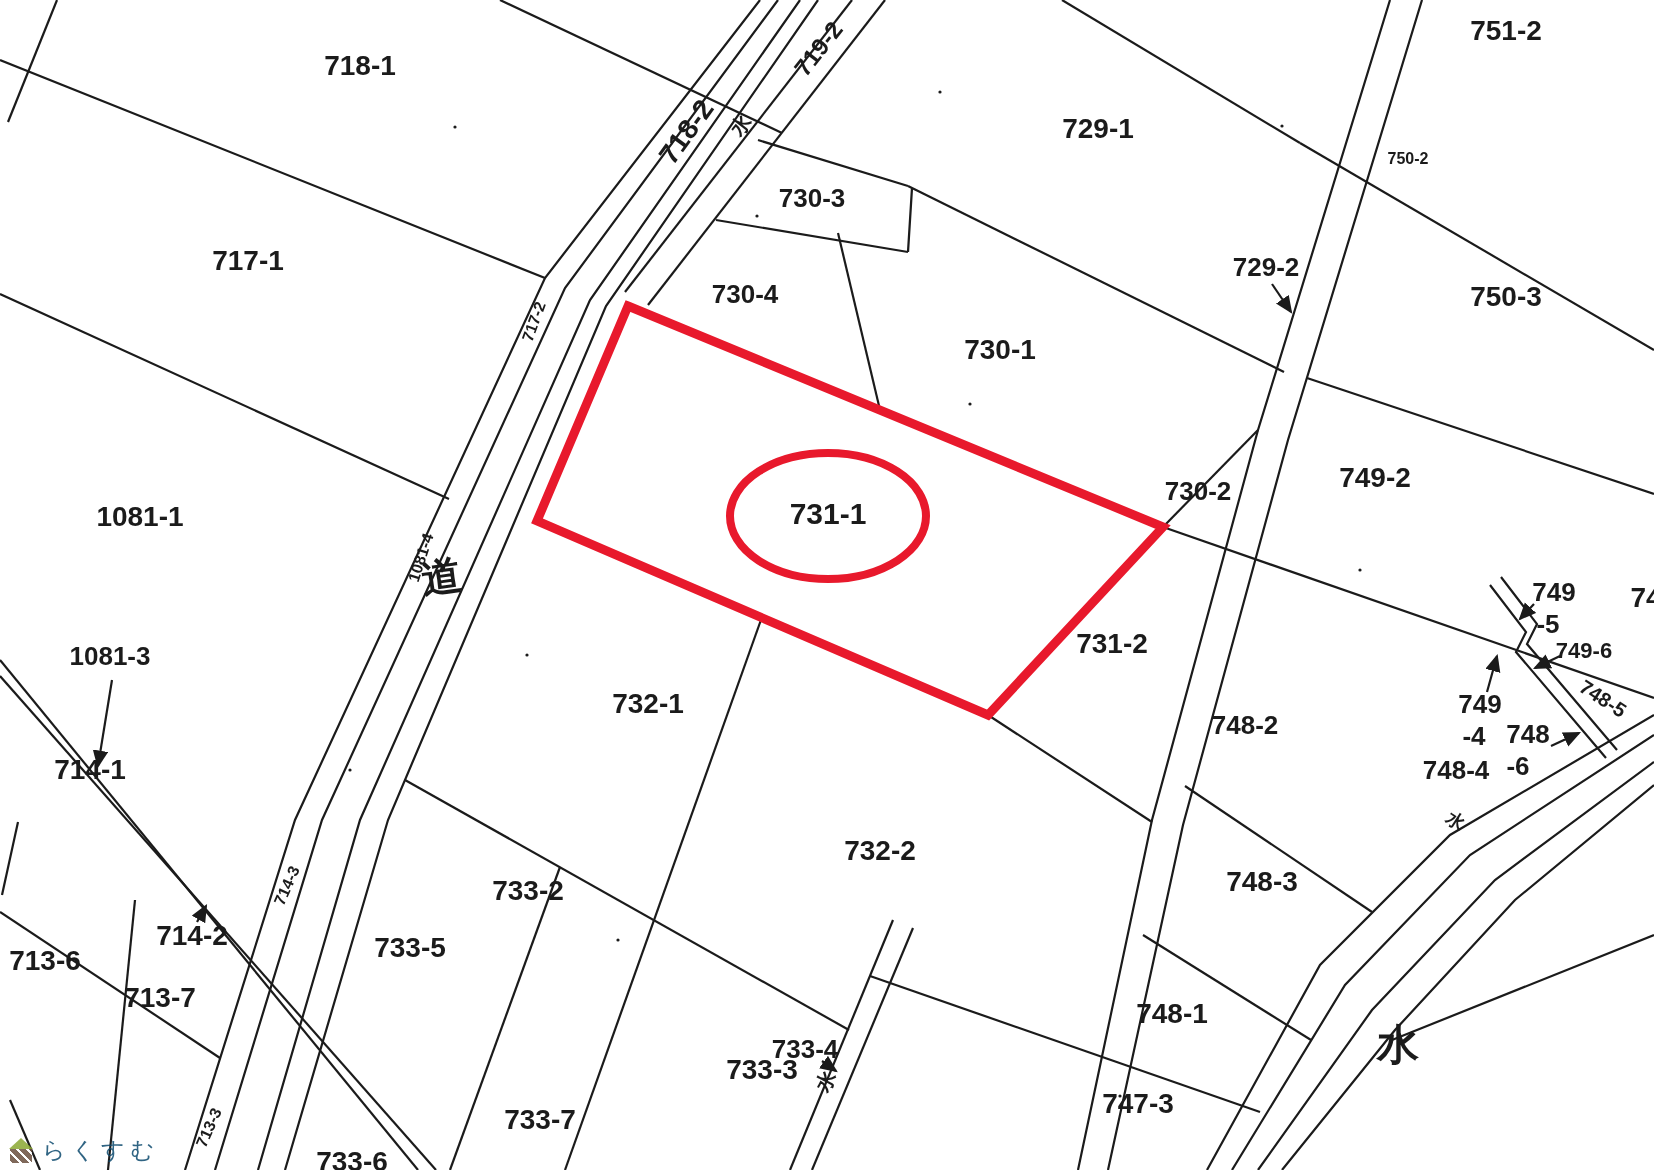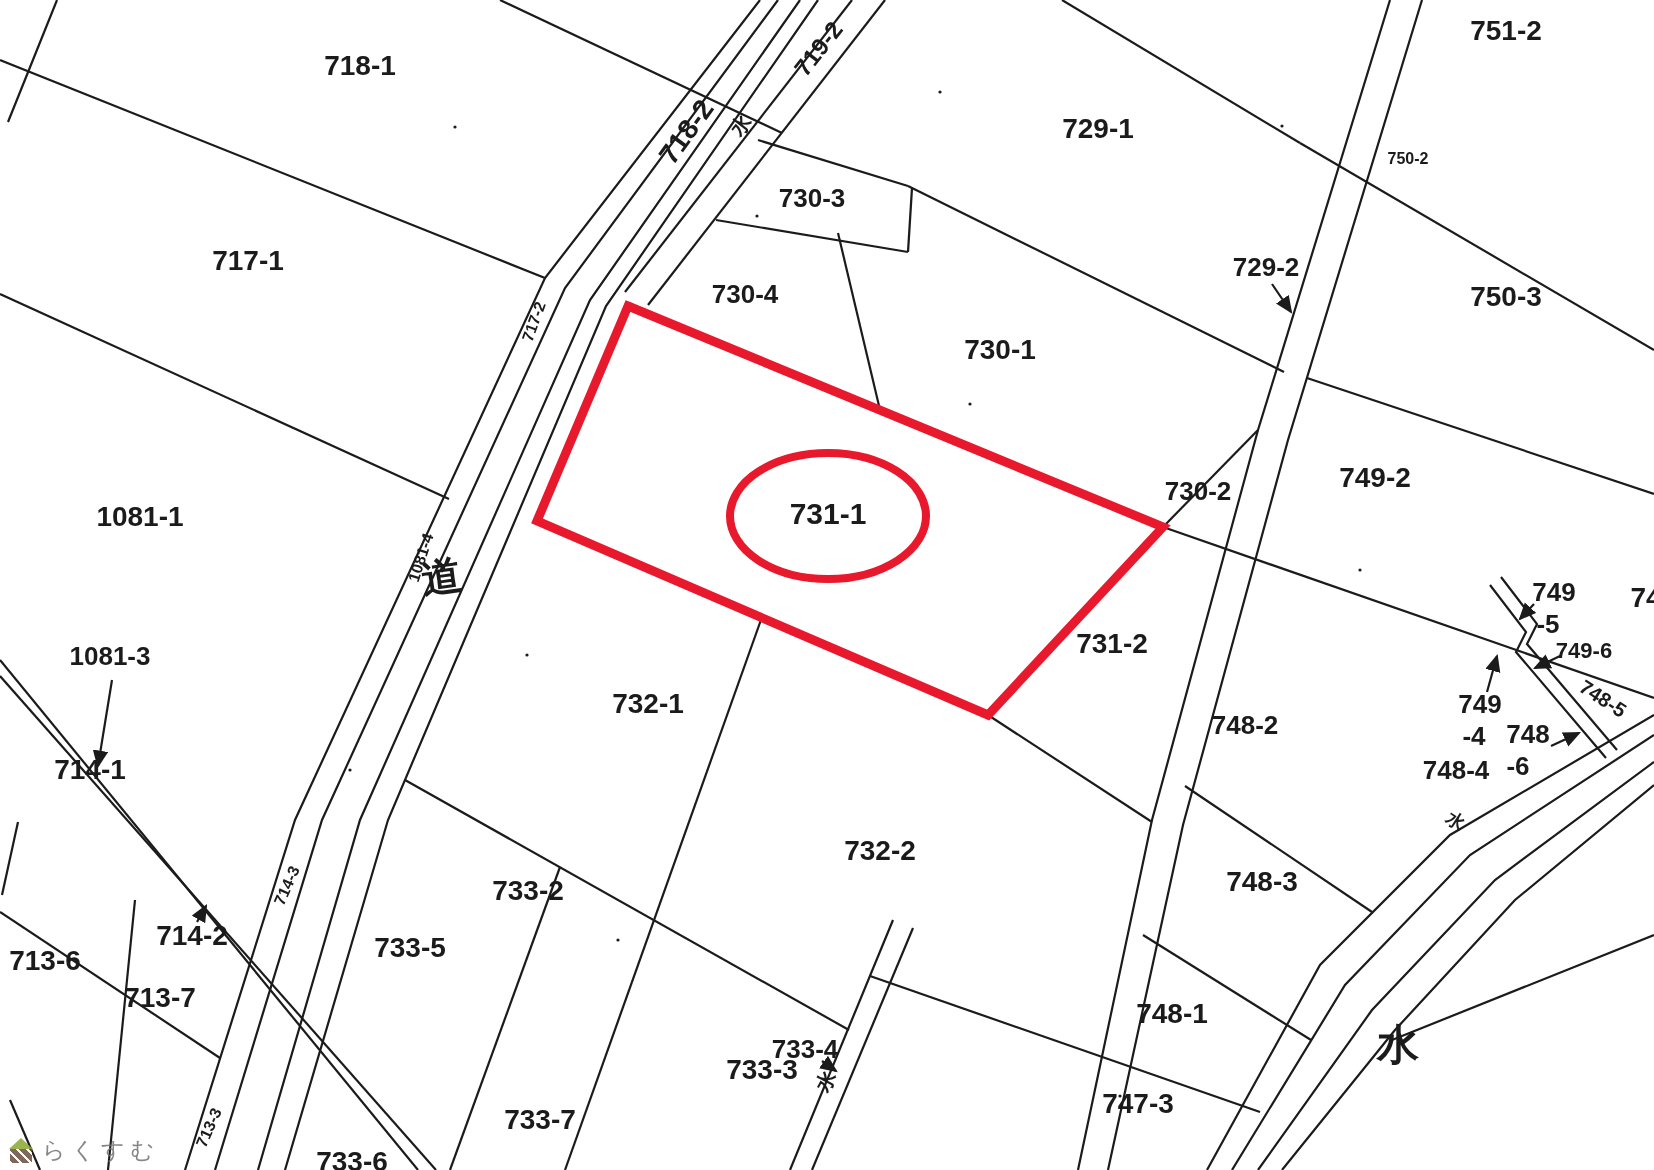--- a/index.html
+++ b/index.html
@@ -148,20 +148,20 @@
         <text x="688" y="133" font-size="28" text-anchor="middle" dominant-baseline="middle" transform="rotate(-54 688 133)">718-2</text>
         <text x="820" y="50" font-size="24" text-anchor="middle" dominant-baseline="middle" transform="rotate(-52 820 50)">719-2</text>
         <text x="742" y="126" font-size="20" text-anchor="middle" dominant-baseline="middle" transform="rotate(-52 742 126)">水</text>
         <text x="288" y="886" font-size="16" text-anchor="middle" dominant-baseline="middle" transform="rotate(-66 288 886)">714-3</text>
         <text x="210" y="1128" font-size="16" text-anchor="middle" dominant-baseline="middle" transform="rotate(-66 210 1128)">713-3</text>
         <text x="827" y="1082" font-size="20" text-anchor="middle" dominant-baseline="middle" transform="rotate(-62 827 1082)">水</text>
         <text x="1455" y="822" font-size="18" text-anchor="middle" dominant-baseline="middle" transform="rotate(33 1455 822)">水</text>
       </g>
   </svg>
 
-  <div class="watermark" style="color: #737373; --roof: #8aa832; --body: #6b4f3f;">
+  <div class="watermark" style="color: #0c4a6e; --roof: #8aa832; --body: #6b4f3f;">
     <span class="wm-icon">
       <span class="wm-roof"></span>
         <span class="wm-body"></span>
     </span>
     <span>らくすむ</span>
   </div>
 </div>
 
 </body></html>

